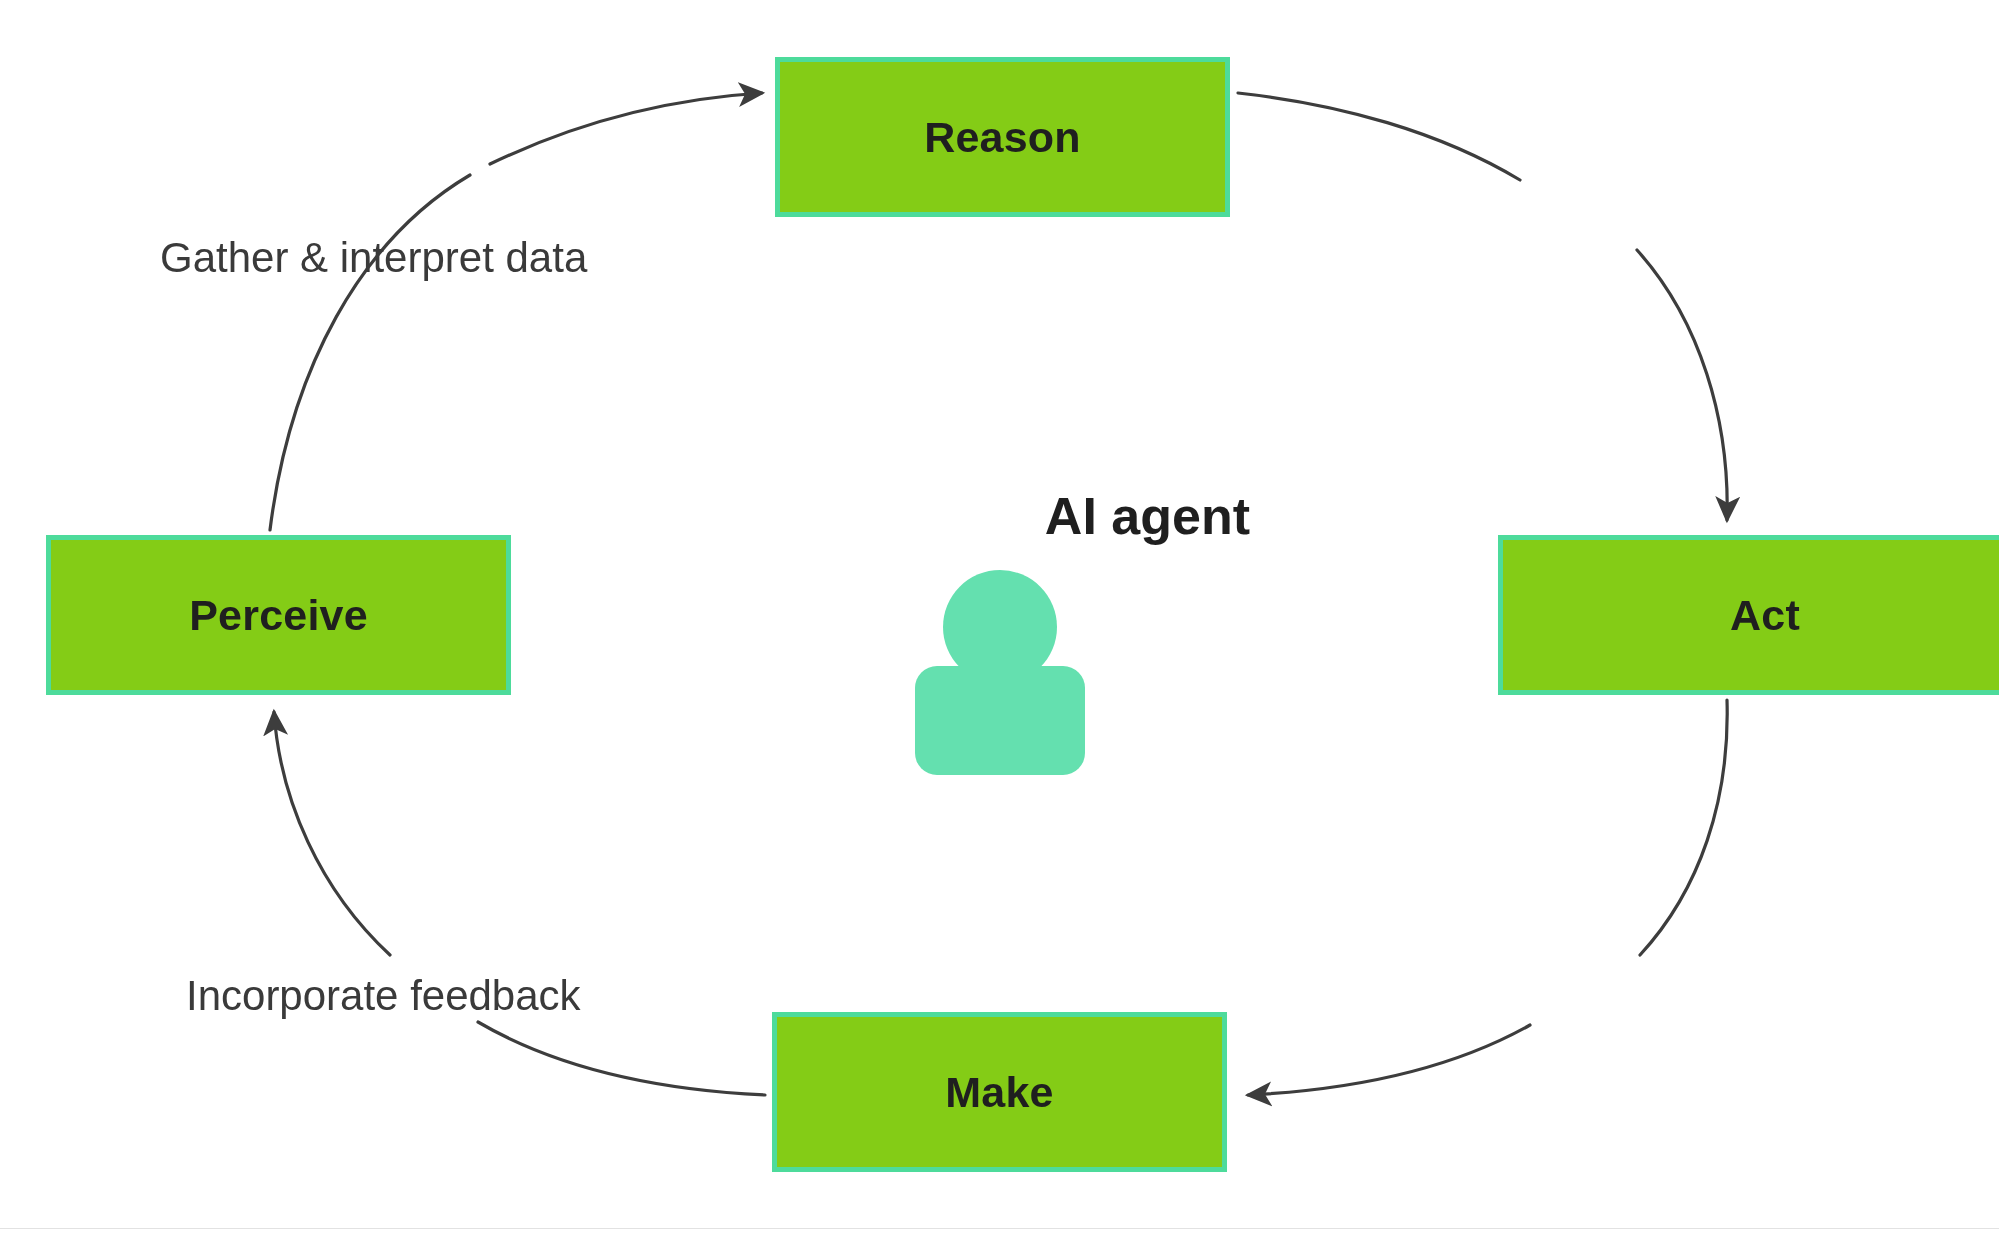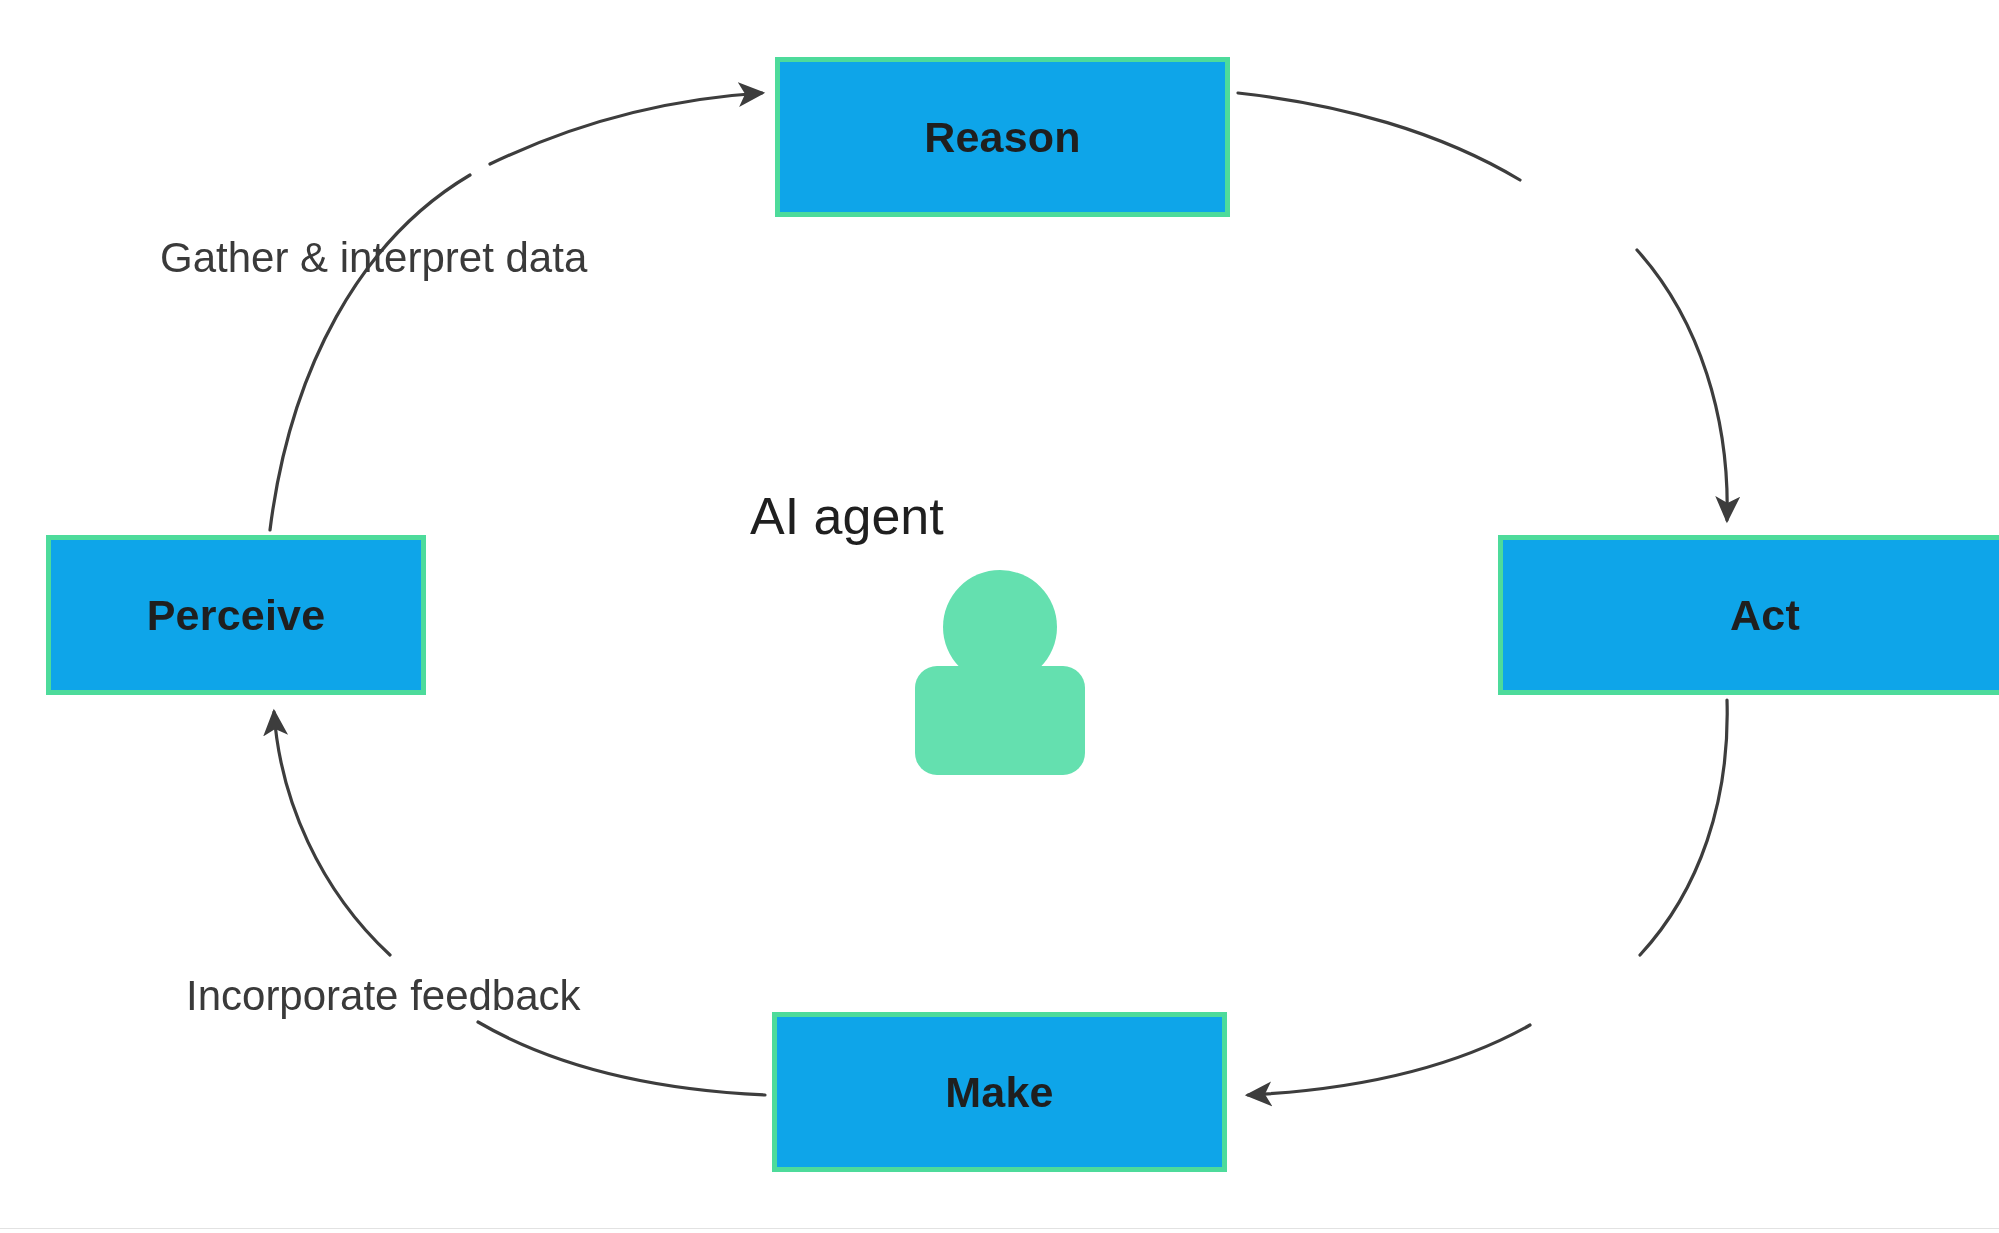--- a/index.html
+++ b/index.html
@@ -22,21 +22,21 @@
     position: absolute;
     left: 0;
     top: 0;
     width: 1999px;
     height: 1233px;
     display: block;
   }
   .node-box {
     position: absolute;
     box-sizing: border-box;
-    background: #0ea5e9;
+    background: #84cc16;
     border: 5px solid #4DDB9B;
     display: flex;
     align-items: center;
     justify-content: center;
   }
   .node-label {
     font-family: "Liberation Sans", sans-serif;
     font-weight: bold;
     font-size: 43px;
     color: #1F1F1F;
@@ -49,26 +49,26 @@
     font-family: "Liberation Sans", sans-serif;
     font-weight: normal;
     font-size: 42px;
     color: #3A3A3A;
     white-space: nowrap;
     line-height: 1;
   }
   .center-title {
     position: absolute;
     font-family: "Liberation Sans", sans-serif;
-    font-weight: normal;
+    font-weight: bold;
     font-size: 52px;
     color: #1F1F1F;
     white-space: nowrap;
     line-height: 1;
-    text-align: left;
+    text-align: right;
   }
   #agent-icon {
     position: absolute;
     left: 900px;
     top: 565px;
     width: 200px;
     height: 210px;
   }
   #bottom-rule {
     position: absolute;
@@ -109,21 +109,21 @@
   </div>
 
   <div class="node-box" style="left:1498px; top:535px; width:534px; height:160px;">
     <span class="node-label">Act</span>
   </div>
 
   <div class="node-box" style="left:772px; top:1012px; width:455px; height:160px;">
     <span class="node-label">Make</span>
   </div>
 
-  <div class="node-box" style="left:46px; top:535px; width:380px; height:160px;">
+  <div class="node-box" style="left:46px; top:535px; width:465px; height:160px;">
     <span class="node-label">Perceive</span>
   </div>
 
   <div class="edge-label" style="left:160px; top:221px;margin-top:16px;">Gather &amp; interpret data</div>
 
 
 
   <div class="edge-label" style="left:186px; top:975px;">Incorporate feedback</div>
 
   <div class="center-title" style="left:750px; top:490px; width:500px;">AI agent</div>

